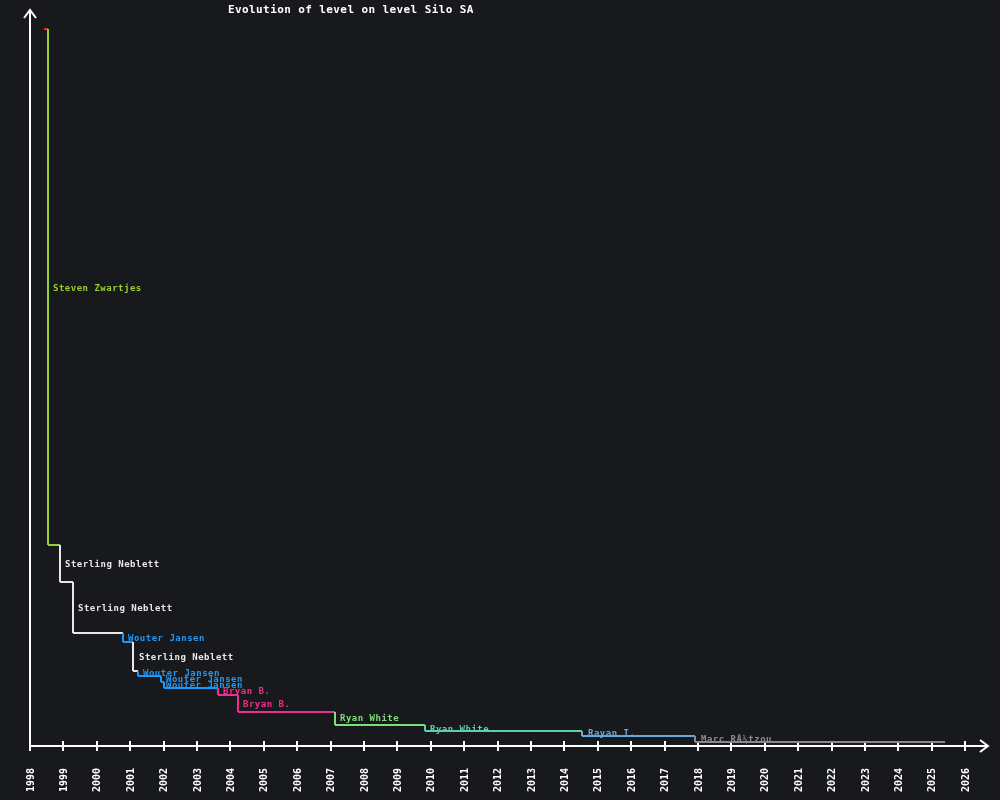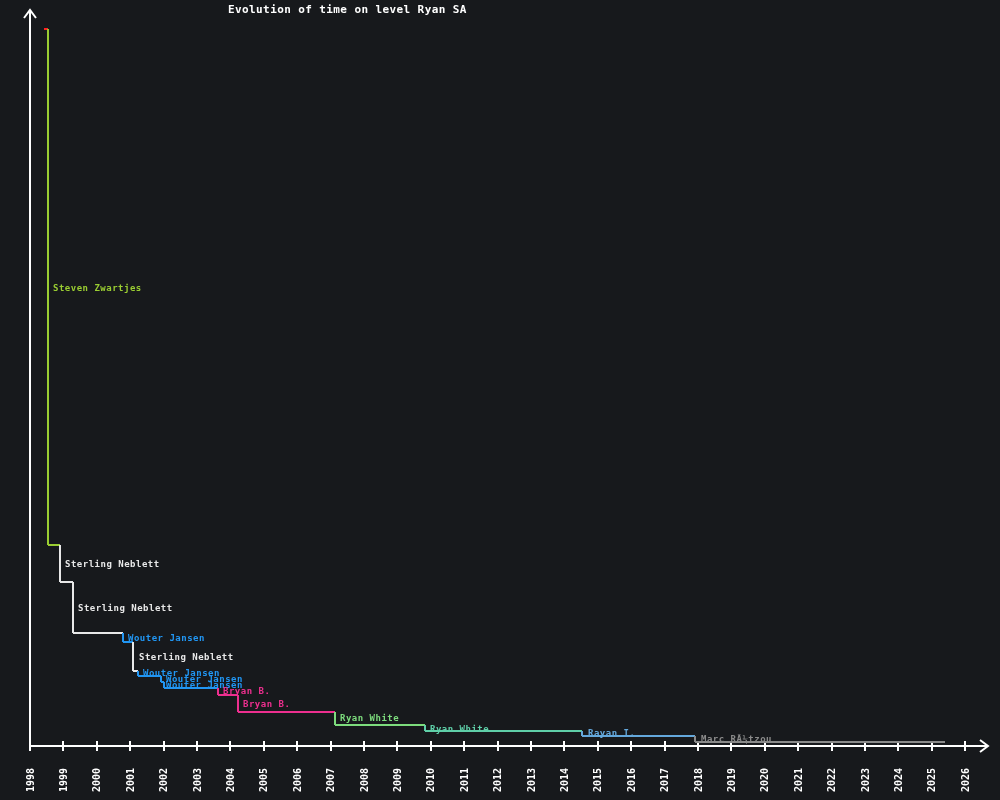--- a/index.html
+++ b/index.html
@@ -15,21 +15,21 @@
     color:#ffffff;font-size:11px;font-weight:bold;
     letter-spacing:0.4px;white-space:pre;
   }
   svg{position:absolute;left:0;top:0;}
   text{font-family:"DejaVu Sans Mono", monospace;}
 </style>
 </head>
 <body>
 
 <div class="stage">
-  <div class="chart-title">Evolution of time on level Ryan SA</div>
+  <div class="chart-title">Evolution of level on level Silo SA</div>
   <svg id="chart-svg" width="1000" height="800" viewBox="0 0 1000 800">
       <line x1="30" y1="746" x2="30" y2="10" stroke="#ffffff" stroke-width="2" shape-rendering="crispEdges"></line>
       <line x1="30" y1="746" x2="988" y2="746" stroke="#ffffff" stroke-width="2" shape-rendering="crispEdges"></line>
       <polyline points="24,18 30,10 36,18" fill="none" stroke="#ffffff" stroke-width="2"></polyline>
       <polyline points="980,740 988,746 980,752" fill="none" stroke="#ffffff" stroke-width="2"></polyline>
       <line x1="30" y1="741" x2="30" y2="751" stroke="#ffffff" stroke-width="2" shape-rendering="crispEdges"></line>
       <text x="33.5" y="792" transform="rotate(-90 33.5 792)" text-anchor="start" fill="#ffffff" font-size="10px" font-weight="bold">1998</text>
       <line x1="63.4" y1="741" x2="63.4" y2="751" stroke="#ffffff" stroke-width="2" shape-rendering="crispEdges"></line>
       <text x="66.9" y="792" transform="rotate(-90 66.9 792)" text-anchor="start" fill="#ffffff" font-size="10px" font-weight="bold">1999</text>
       <line x1="96.8" y1="741" x2="96.8" y2="751" stroke="#ffffff" stroke-width="2" shape-rendering="crispEdges"></line>

